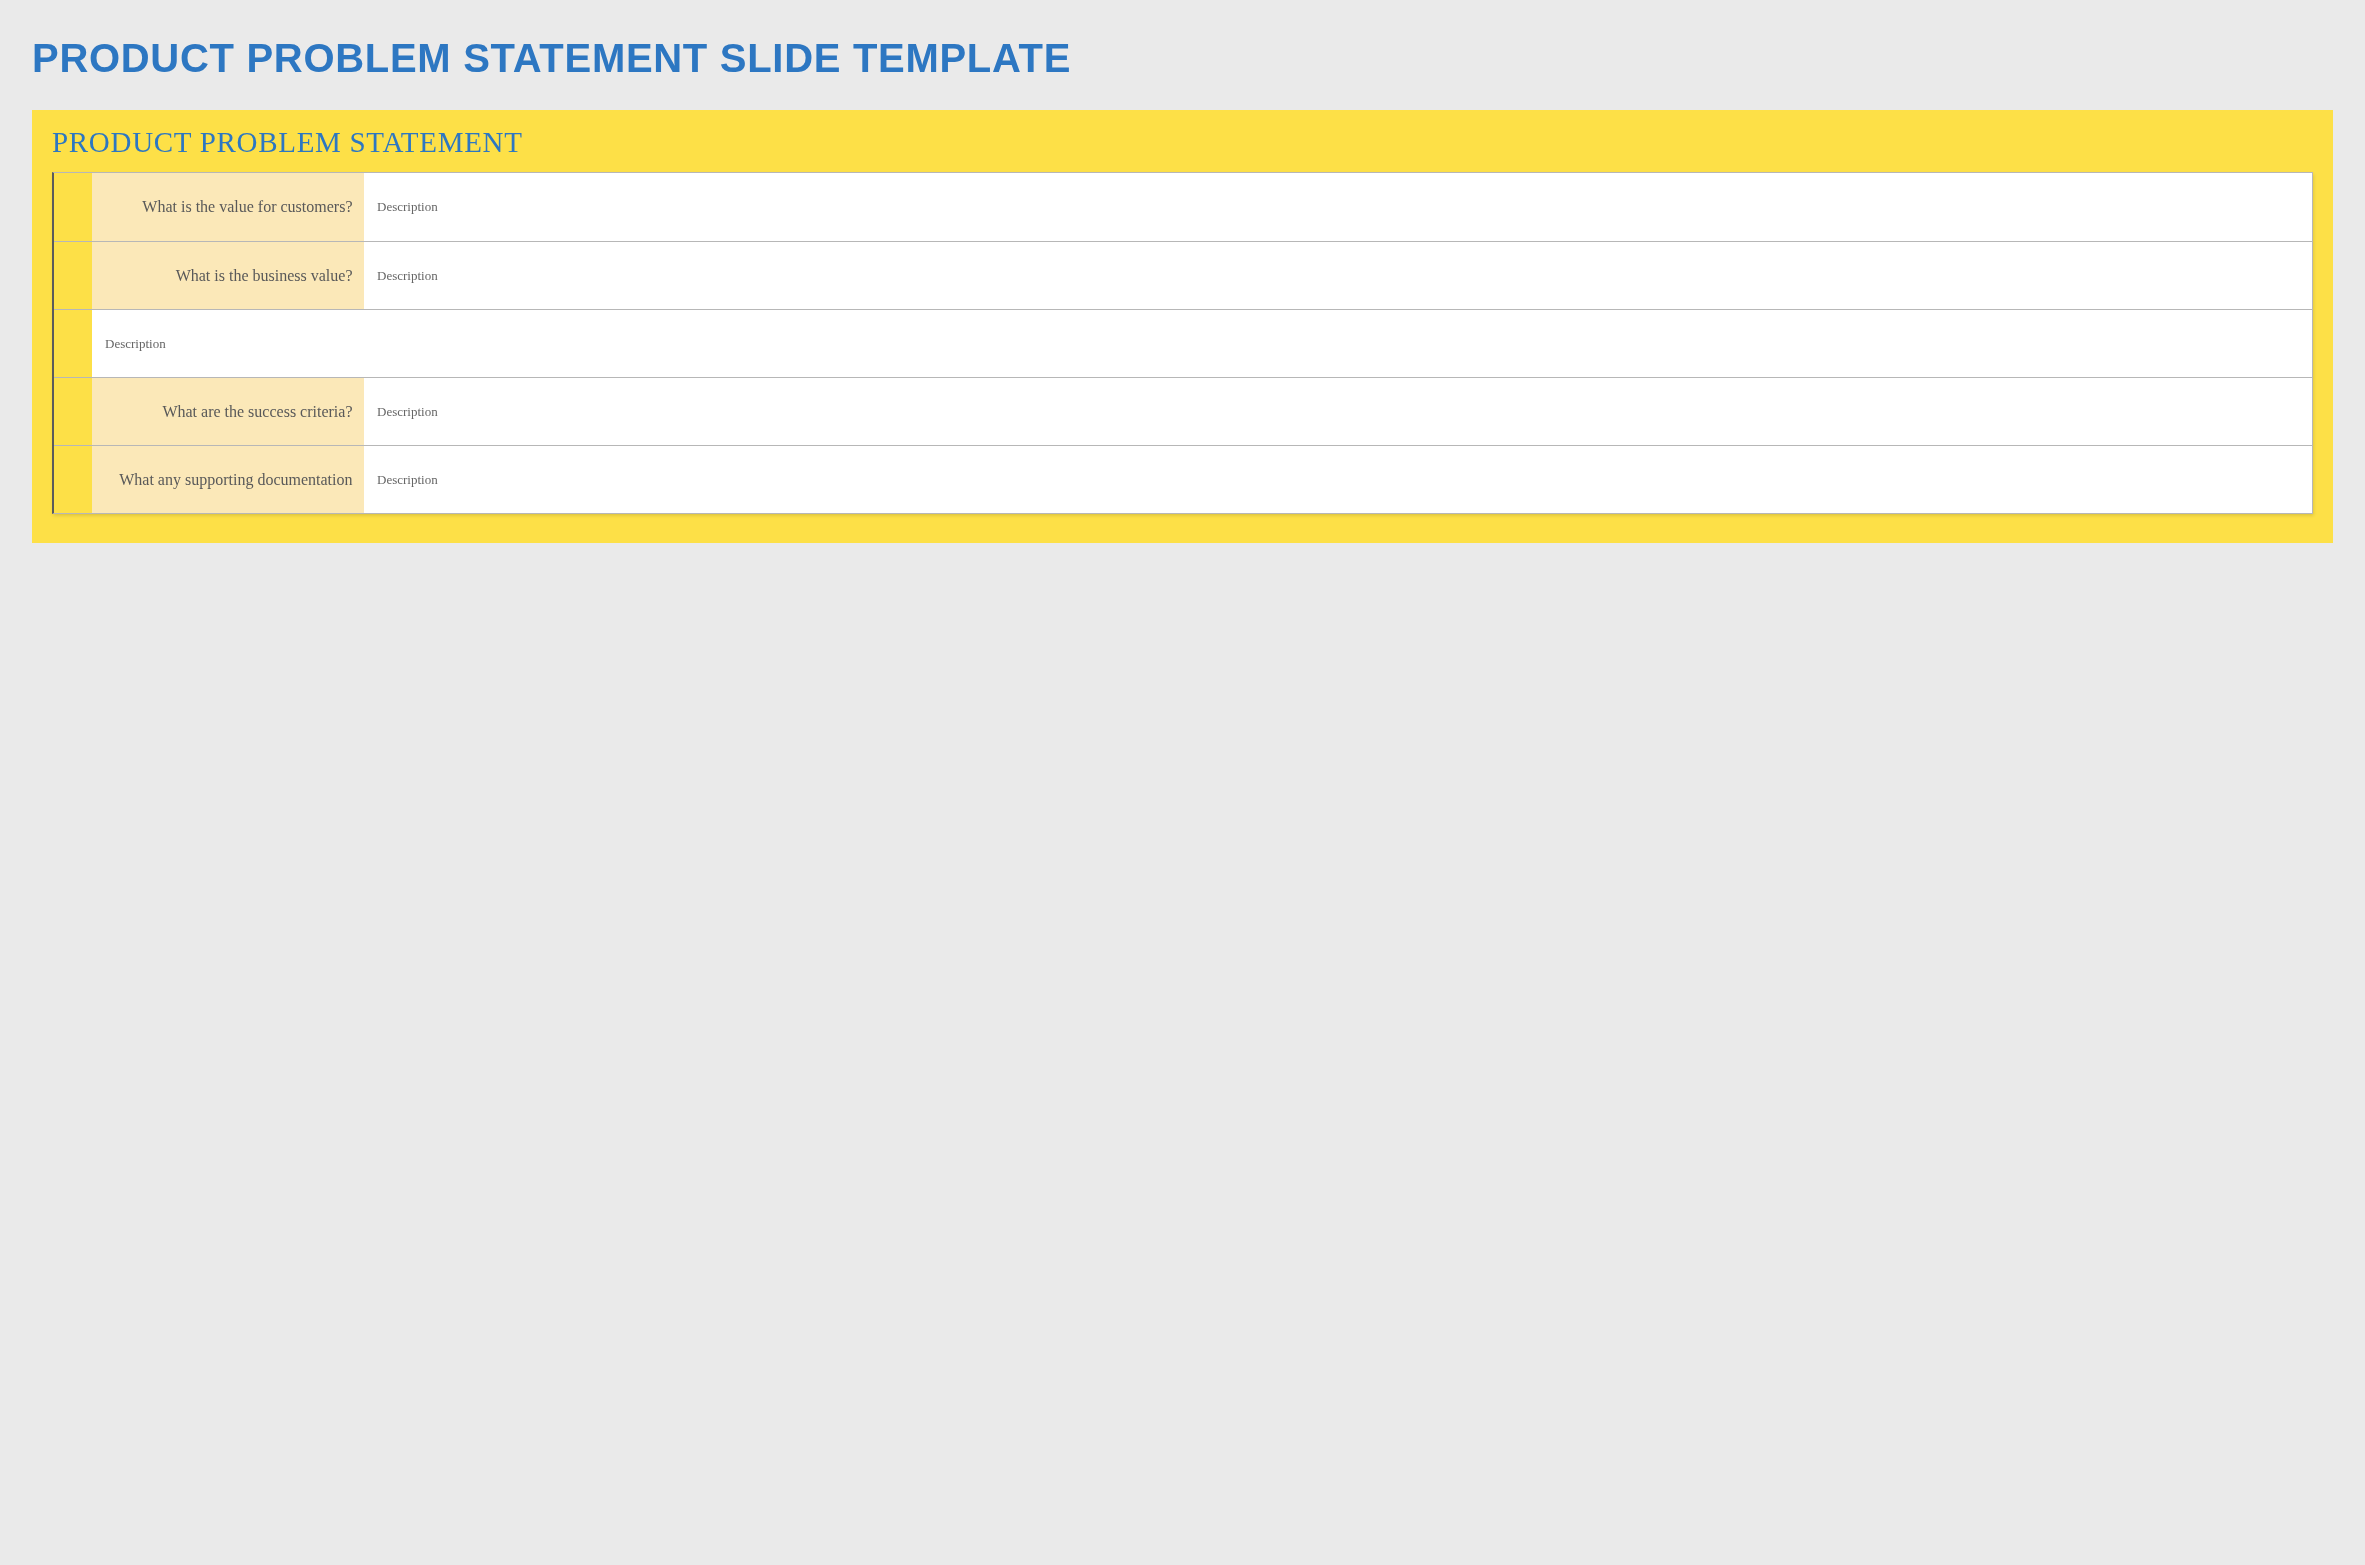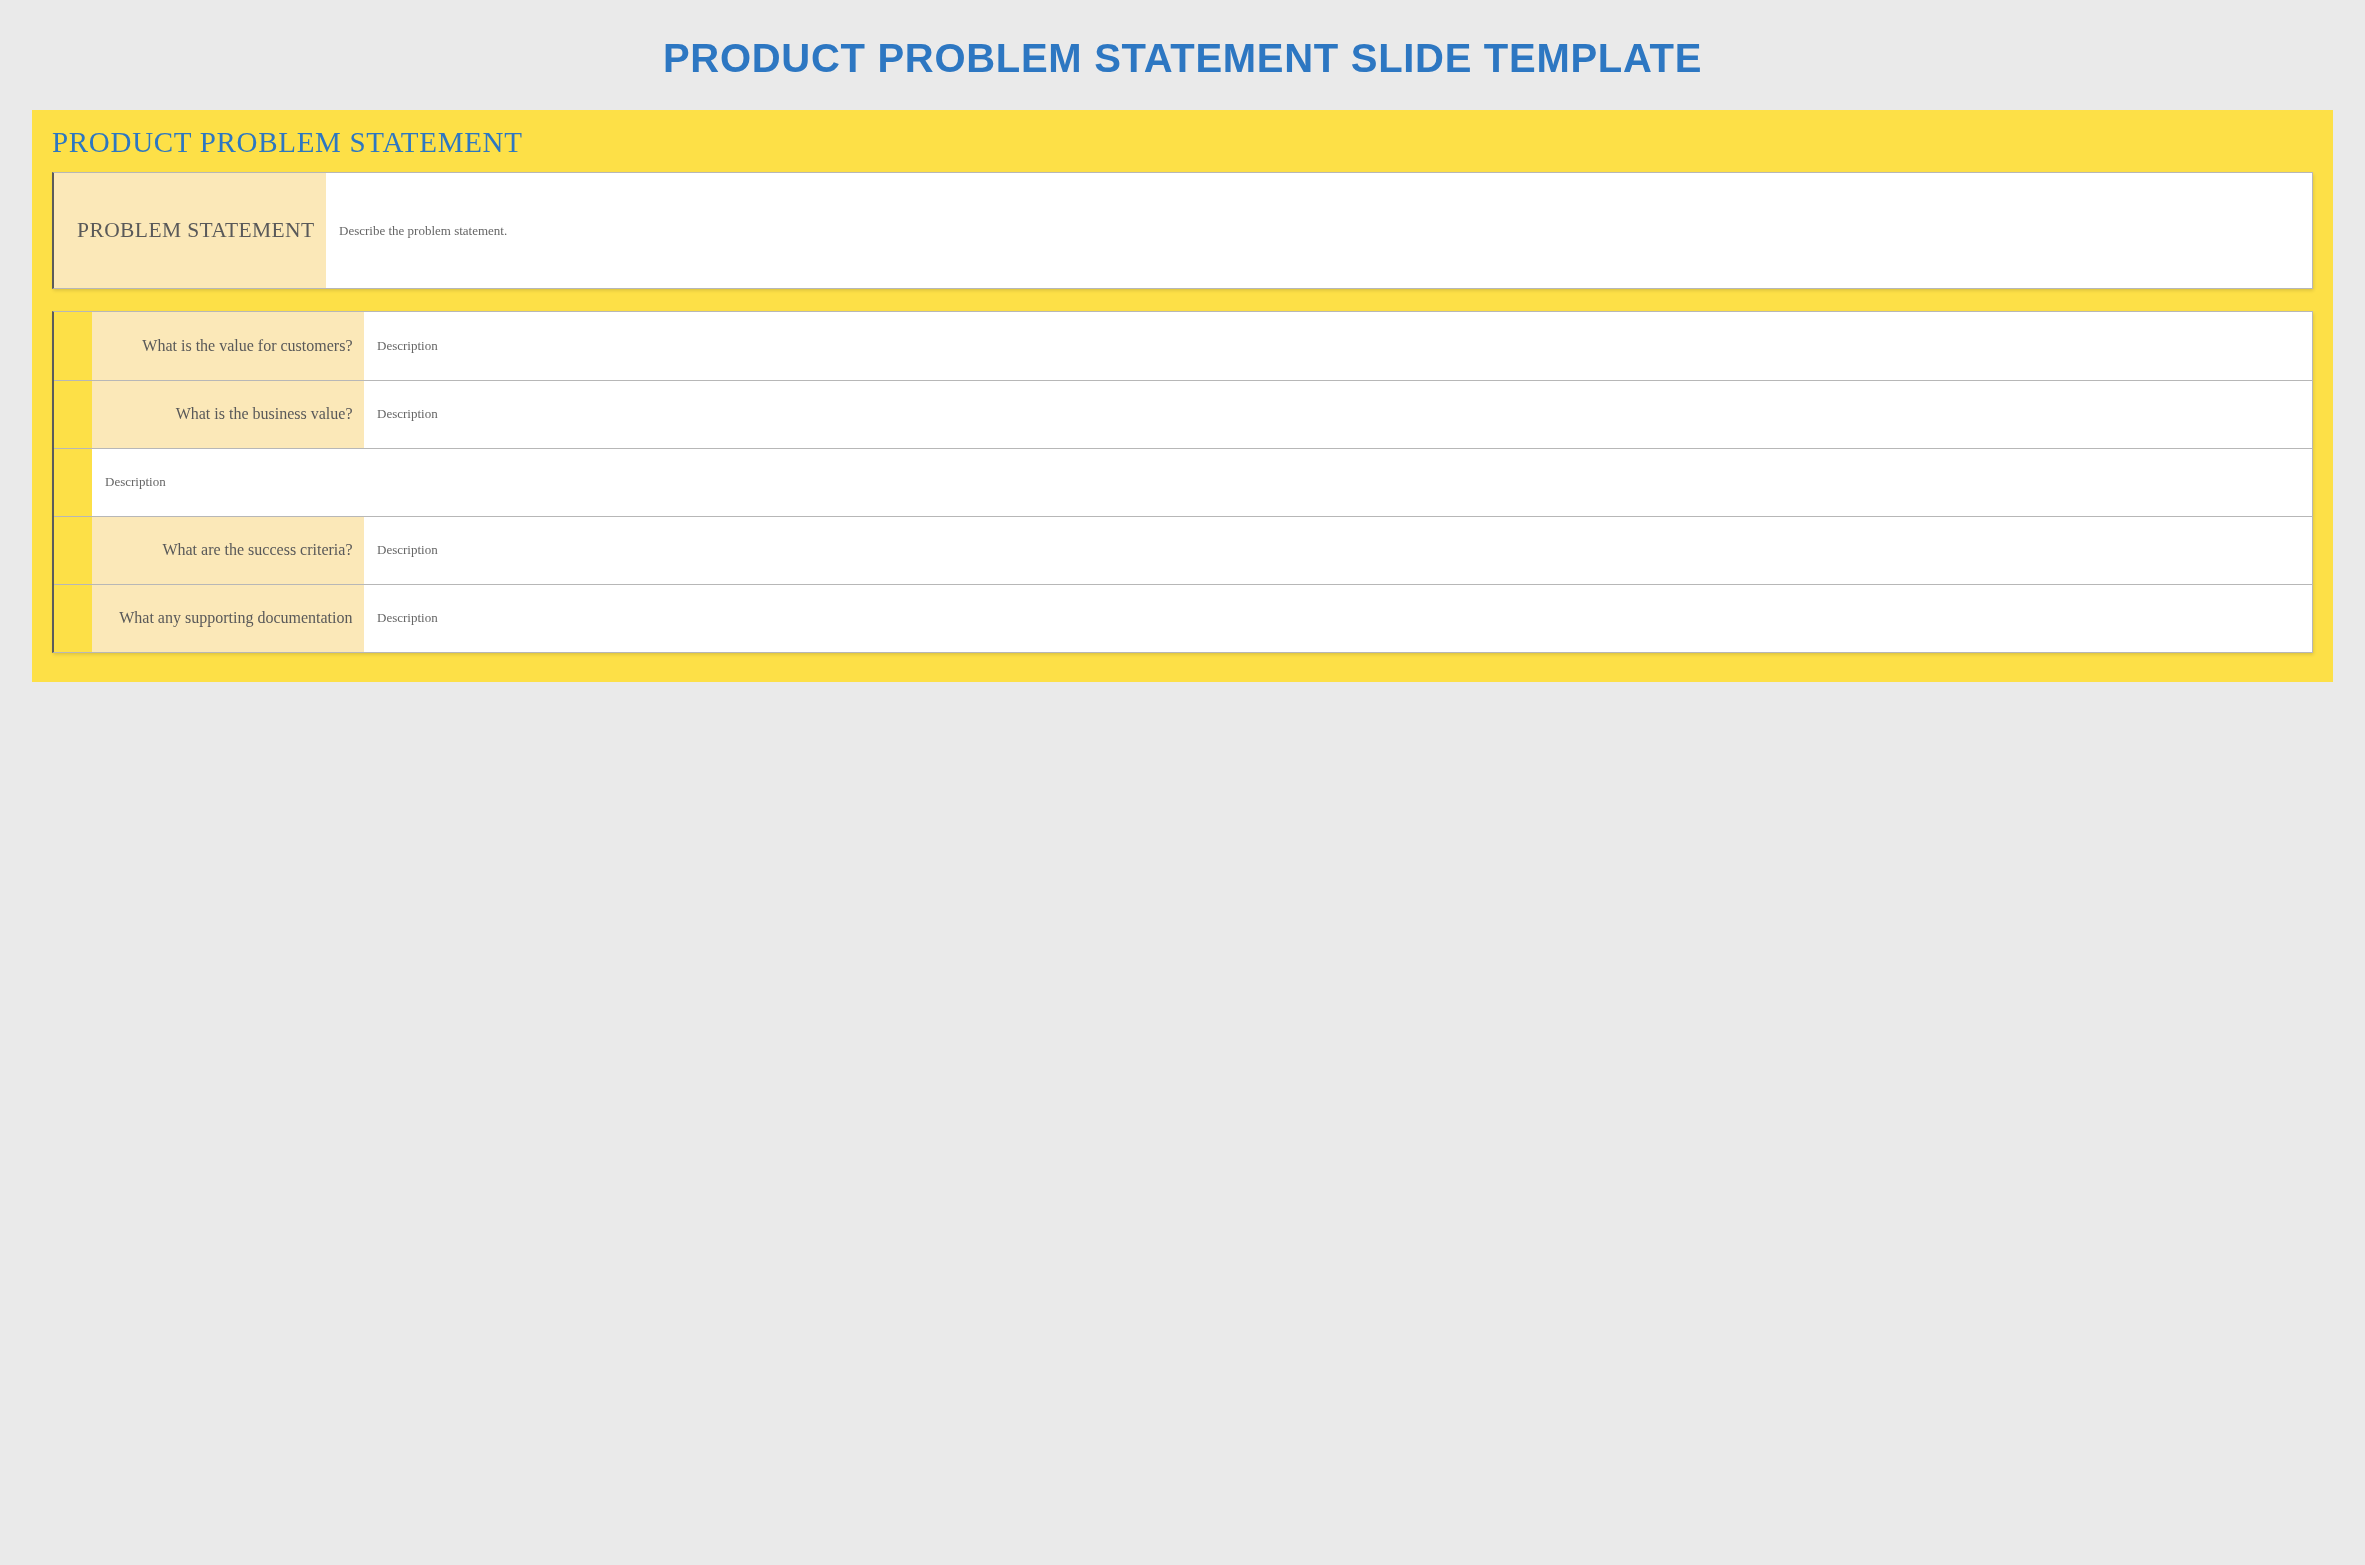--- a/index.html
+++ b/index.html
@@ -8,21 +8,20 @@
     background: #eaeaea;
     font-family: "Century Gothic", "Futura", "Avenir", "Trebuchet MS", Arial, sans-serif;
     padding: 36px 32px 43px 32px;
   }
   .page-title {
     color: #2d77c2;
     font-size: 40px;
     font-weight: 700;
     letter-spacing: 0.7px;
     margin-bottom: 29px;
-    text-align: center;
   }
   .slide {
     background: #fde047;
     padding: 16px 20px 29px 20px;
     font-family: Liberation Serif, serif;
   }
   .slide-title {
     color: #2d77c2;
     font-size: 29px;
     font-weight: 400;
@@ -71,26 +70,20 @@
   .detail-row { min-height: 68px; padding-left: 38px; }
 </style>
 </head>
 <body>
 
 <h1 class="page-title">PRODUCT PROBLEM STATEMENT SLIDE TEMPLATE</h1>
 
 <div class="slide">
   <h2 class="slide-title">PRODUCT PROBLEM STATEMENT</h2>
 
-  <div class="block">
-    <div class="row main-row">
-      <div class="label-cell big">PROBLEM STATEMENT</div>
-      <div class="value-cell">Describe the problem statement.</div>
-    </div>
-  </div>
 
   <div class="block">
     <div class="row detail-row">
       <div class="label-cell">What is the value for customers?</div>
       <div class="value-cell">Description</div>
     </div>
     <div class="row detail-row">
       <div class="label-cell">What is the business value?</div>
       <div class="value-cell">Description</div>
     </div>

